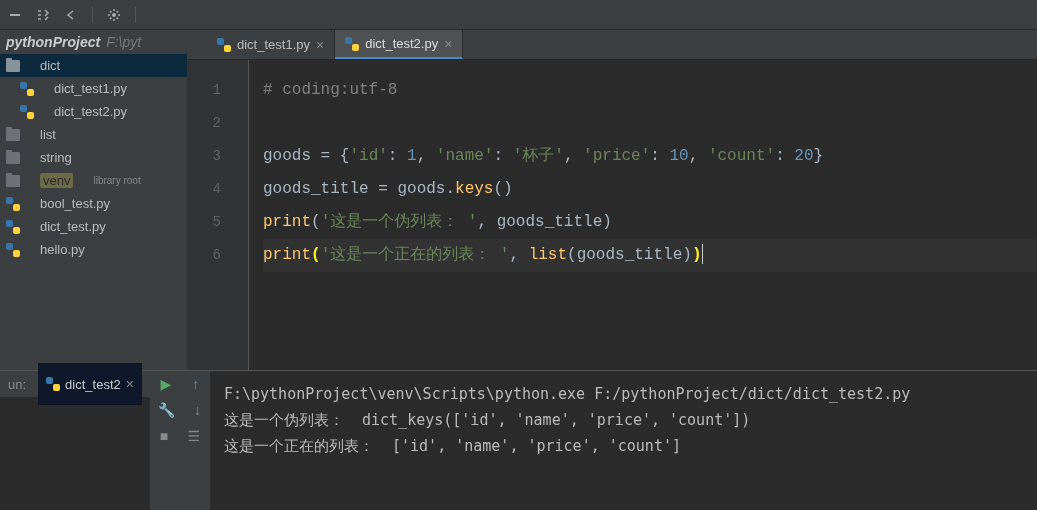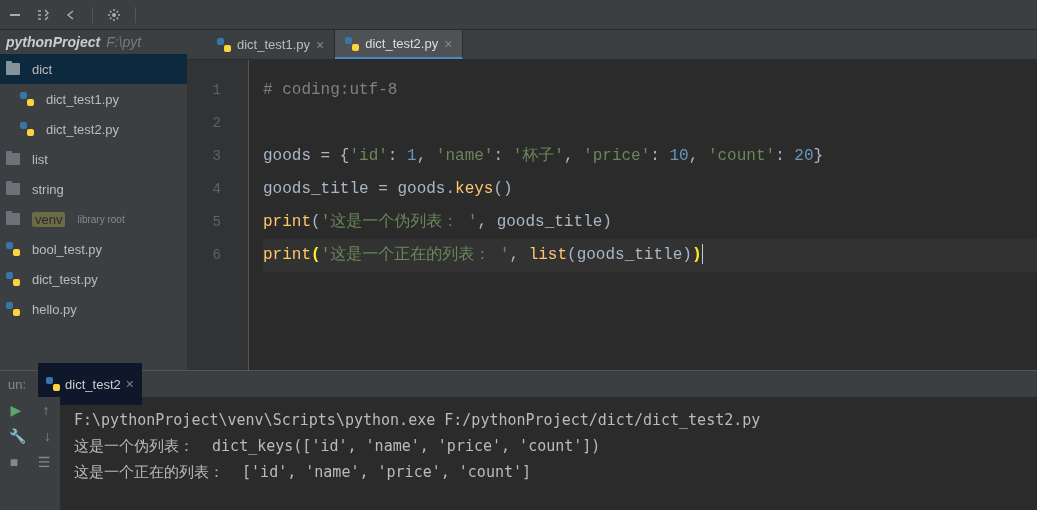--- a/index.html
+++ b/index.html
@@ -6,21 +6,21 @@
 body{font-family:'Segoe UI',Arial,sans-serif;font-size:13px;background:#2b2b2b;color:#bbb;width:1037px;height:510px;overflow:hidden;display:flex;flex-direction:column;}
 .toolbar{height:30px;background:#3c3f41;display:flex;align-items:center;padding:0 8px;gap:14px;border-bottom:1px solid #2a2a2a;}
 .tb-sep{width:1px;height:16px;background:#555;}
 .tb-icon{color:#aaa;display:flex;align-items:center;}
 .body{display:flex;flex:1;min-height:0;}
 .sidebar{width:187px;background:#3c3f41;display:flex;flex-direction:column;overflow:hidden;}
 .crumb{background:#3c3f41;padding:4px 6px;font-size:14px;display:flex;align-items:baseline;gap:6px;white-space:nowrap;font-style:italic;}
 .crumb .name{color:#ccc;font-weight:bold;}
 .crumb .path{color:#7a7a7a;}
 .tree{flex:1;overflow:hidden;font-size:13px;}
-.tree-item{display:flex;align-items:center;height:30px;padding:0 4px;gap:12px;white-space:nowrap;}
+.tree-item{display:flex;align-items:center;height:23px;padding:0 4px;gap:20px;white-space:nowrap;}
 .tree-item.sel{background:#0d293e;}
 .ind0{padding-left:6px;}
 .ind1{padding-left:20px;}
 .fold-ic{width:14px;height:12px;background:#87939a;border-radius:1px;display:inline-block;position:relative;}
 .fold-ic:before{content:'';position:absolute;top:-2px;left:0;width:6px;height:3px;background:#87939a;border-radius:1px 1px 0 0;}
 .fold-ic.grey{background:#6c7278;}
 .fold-ic.grey:before{background:#6c7278;}
 .py-ic{width:14px;height:14px;display:inline-block;position:relative;}
 .py-ic:before,.py-ic:after{content:'';position:absolute;width:7px;height:7px;border-radius:2px;}
 .py-ic:before{background:#3776ab;top:0;left:0;}
@@ -38,21 +38,21 @@
 .code{flex:1;padding:14px 0 0 14px;line-height:33px;position:relative;}
 .cline{background:#323232;}
 .cursor{border-left:1px solid #ccc;display:inline-block;height:20px;vertical-align:text-bottom;}
 .c-comment{color:#808080;}
 .c-func{color:#ffc66d;}
 .c-str{color:#6a8759;}
 .c-num{color:#6897bb;}
 .c-id{color:#a9b7c6;}
 .c-op{color:#a9b7c6;}
 .c-paren{color:#ffef28;font-weight:bold;}
-.run-panel{height:140px;background:#2b2b2b;border-top:1px solid #555;display:flex;flex-direction:column;}
+.run-panel{height:140px;background:#2b2b2b;border-top:1px solid #555;display:flex;}
 .run-tabs{height:26px;background:#3c3f41;display:flex;align-items:center;padding:0 8px;gap:4px;}
 .run-title{color:#888;font-size:13px;margin-right:8px;}
 .run-tab{background:#0f172a;padding:13px 8px;display:flex;align-items:center;gap:5px;color:#ccc;border-radius:0;}
 .run-body{display:flex;flex:1;min-height:0;}
 .run-side{width:60px;background:#3c3f41;display:flex;flex-direction:column;}
 .run-side-row{display:flex;height:26px;align-items:center;justify-content:space-around;}
 .ricon{color:#888;font-size:14px;}
 .ricon.green{color:#59a869;}
 .console{flex:1;padding:10px 14px;font-family:'Consolas',monospace;font-size:15px;line-height:26px;color:#bbb;white-space:pre;}
 </style>

